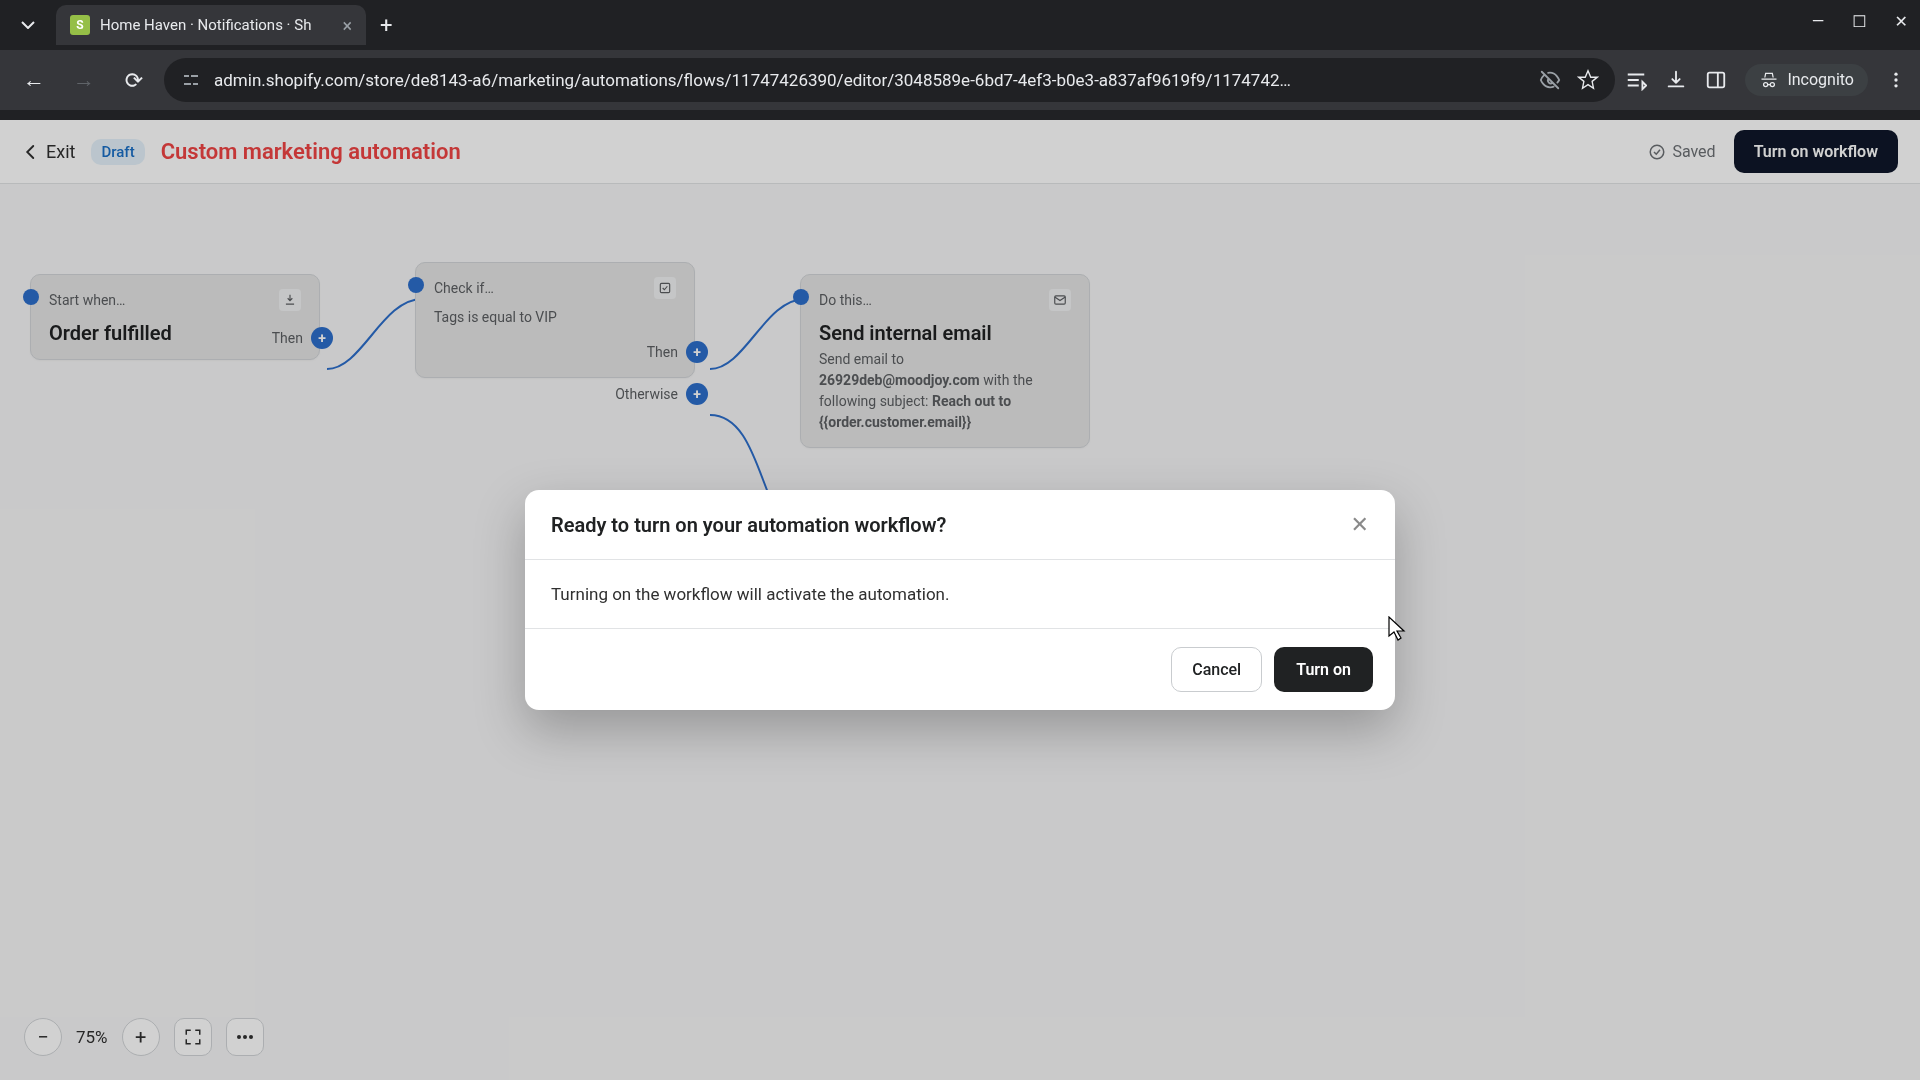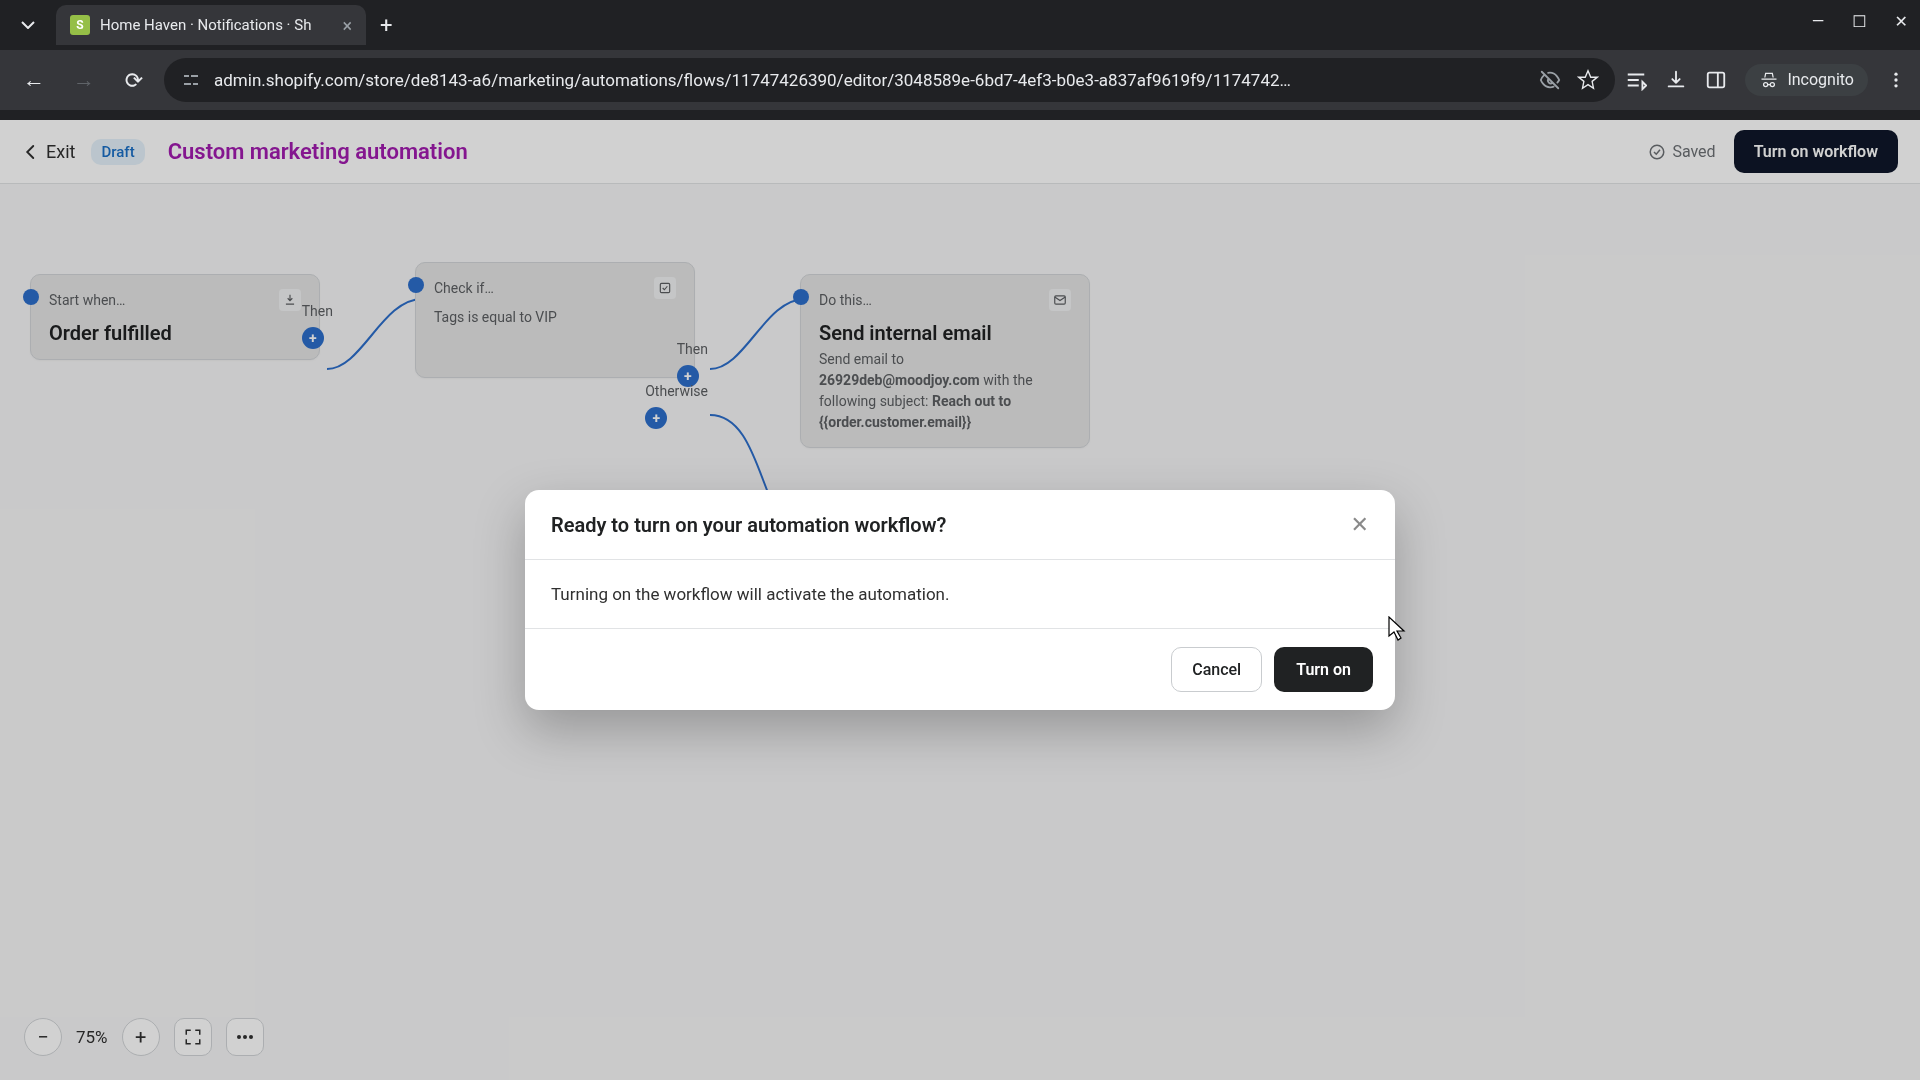--- a/index.html
+++ b/index.html
@@ -25,33 +25,33 @@
 .url-text { flex: 1; white-space: nowrap; overflow: hidden; text-overflow: ellipsis; }
 .url-icons-right { display: flex; gap: 16px; align-items: center; }
 .toolbar-icons { display: flex; gap: 18px; align-items: center; color: #e8eaed; }
 .incognito-badge { display: flex; align-items: flex-start; gap: 8px; background: #3c4043; padding: 6px 14px; border-radius: 20px; font-size: 16px; }
 
 
 .app { position: absolute; top: 120px; left: 0; right: 0; bottom: 0; background: #f1f1f1; }
 .app-header { height: 64px; background: #fff; border-bottom: 1px solid #e1e3e5; display: flex; align-items: center; padding: 0 22px; gap: 16px; }
 .exit-btn { display: flex; align-items: center; gap: 6px; color: #303030; font-size: 18px; cursor: pointer; }
 .draft-badge { background: #e4f1fa; color: #1a6fc6; padding: 4px 10px; border-radius: 10px; font-size: 15px; font-weight: 500; }
-.page-title { font-size: 22px; font-weight: 600; color: #a21caf; margin-left: 7px; }
+.page-title { font-size: 22px; font-weight: 600; color: #ef4444; }
 .header-right { margin-left: auto; display: flex; align-items: center; gap: 18px; }
 .saved { display: flex; align-items: center; gap: 6px; color: #6d7175; font-size: 16px; }
 .turn-on-btn { background: #0f172a; color: #fff; border: none; border-radius: 10px; padding: 12px 20px; font-size: 16px; font-weight: 600; cursor: pointer; }
 
 
 .canvas { position: absolute; inset: 64px 0 0 0; background: #f6f6f7; overflow: hidden; }
 .node { position: absolute; background: #e5e5e5; border: 1px solid #d2d5d8; border-radius: 10px; padding: 14px 18px; min-width: 260px; box-shadow: 0 1px 2px rgba(0,0,0,0.04); }
 .node-header { display: flex; align-items: center; justify-content: space-between; color: #5c5f62; font-size: 14px; margin-bottom: 10px; }
 .node-title { font-size: 20px; font-weight: 600; color: #202223; }
 .node-body { font-size: 14px; color: #5c5f62; }
 .node-icon-box { width: 22px; height: 22px; background: #f1f2f3; border-radius: 4px; display: flex; align-items: center; justify-content: center; }
-.port { position: absolute; display: flex; gap: 8px; font-size: 14px; color: #5c5f62; flex-direction: column; }
+.port { position: absolute; display: flex; align-items: center; gap: 8px; font-size: 14px; color: #5c5f62; }
 .port .plus { width: 22px; height: 22px; border-radius: 50%; background: #2c6ecb; color: #fff; display: flex; align-items: center; justify-content: center; font-size: 14px; font-weight: bold; }
 .dot { width: 16px; height: 16px; border-radius: 50%; background: #2c6ecb; position: absolute; }
 
 .zoom-controls { position: absolute; bottom: 24px; left: 24px; display: flex; align-items: center; gap: 14px; }
 .zoom-controls .zbtn { width: 38px; height: 38px; background: #fff; border: 1px solid #d2d5d8; border-radius: 50%; display: flex; align-items: center; justify-content: center; font-size: 20px; color: #303030; cursor: pointer; }
 .zoom-pct { font-size: 17px; color: #303030; }
 .zoom-controls .sq { border-radius: 10px; }
 
 
 .overlay { position: absolute; inset: 0; background: rgba(0,0,0,0.18); display: flex; align-items: center; justify-content: center; }

